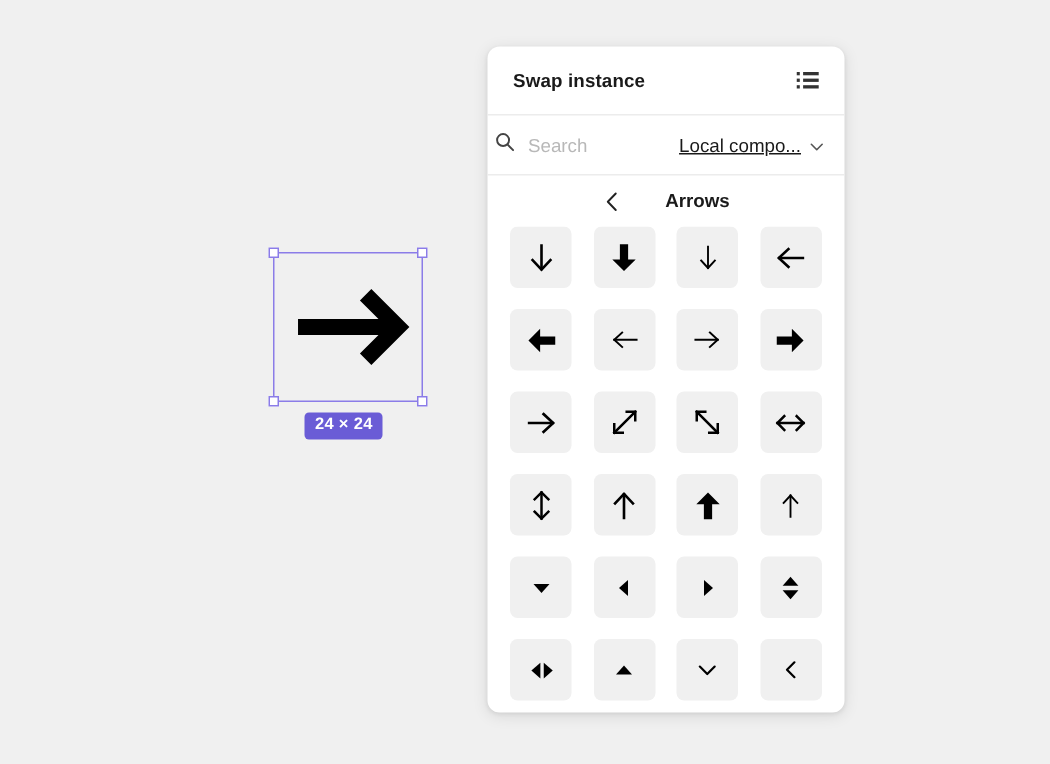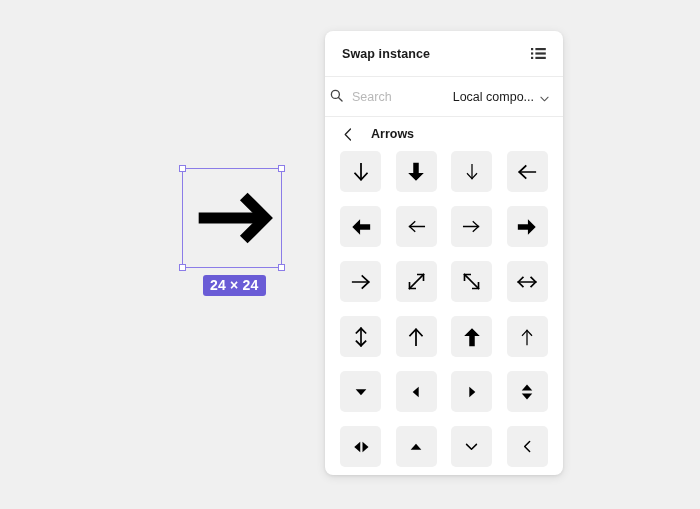--- a/index.html
+++ b/index.html
@@ -50,21 +50,21 @@
     width: 100%; height: 100%;
     display: block;
   }
 
   #size-badge {
     position: absolute;
     left: 203px;
     top: 275px;
     background: #6a5cd6;
     color: #ffffff;
-    font-size: 14px;
+    font-size: 11px;
     font-weight: bold;
     padding: 3px 7px 4px 7px;
     border-radius: 3px;
     letter-spacing: .2px;
     line-height: 1;
     white-space: nowrap;
   }
 
   
   #swap-panel {
@@ -137,30 +137,32 @@
     display: flex;
     align-items: center;
     gap: 6px;
     cursor: pointer;
     padding-right: 2px;
   }
   .source-label {
     font-size: 12.5px;
     color: #1a1a1a;
     white-space: nowrap;
+    text-decoration: underline;
   }
 
   .panel-breadcrumb {
     height: 34px;
     min-height: 34px;
     display: flex;
     align-items: center;
-    padding: 0 16px;
-    gap: 16px;
-    box-sizing: border-box;
+    padding: 0 29px;
+    gap: 28px;
+    box-sizing: border-box;
+    justify-content: center;
   }
   .breadcrumb-label {
     font-size: 12.5px;
     font-weight: bold;
     color: #1a1a1a;
   }
   .back-btn {
     display: flex;
     align-items: center;
     justify-content: center;

